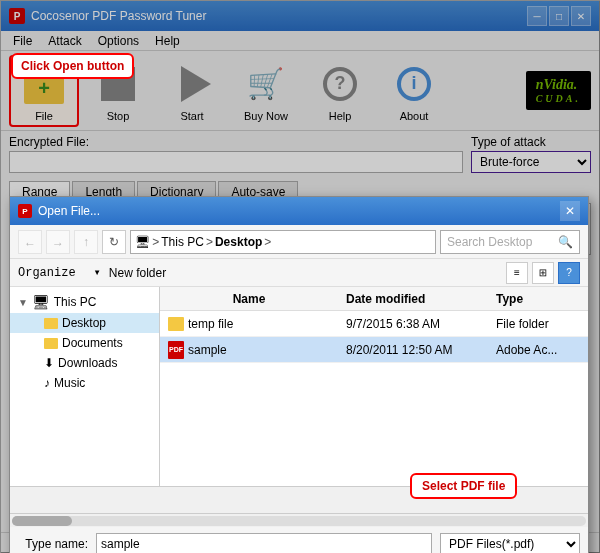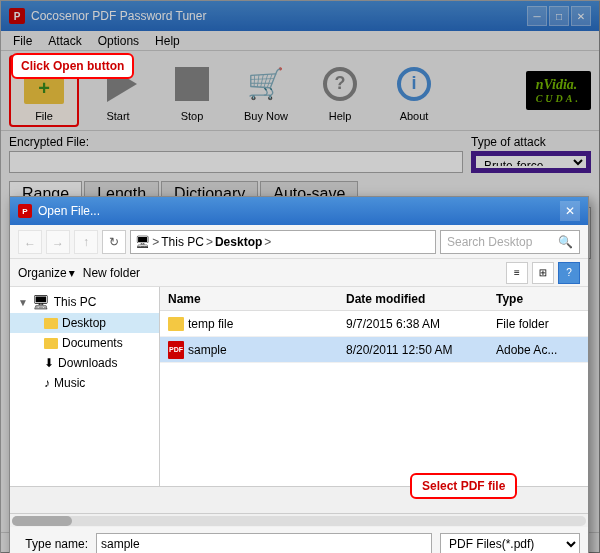--- a/index.html
+++ b/index.html
@@ -20,25 +20,25 @@
 
     
     .toolbar { height: 80px; background: #f0f0f0; display: flex; align-items: center; padding: 4px 8px; gap: 4px; border-bottom: 1px solid #ccc; position: relative; }
     .tool-btn { display: flex; flex-direction: column; align-items: center; justify-content: center; width: 70px; height: 72px; border: none; background: transparent; cursor: pointer; font-size: 11px; gap: 2px; }
     .tool-btn.open-btn { border: 2px solid red; border-radius: 4px; background: #fff8f0; }
     .tool-icon { width: 48px; height: 48px; display: flex; align-items: center; justify-content: center; }
     .tool-label { font-size: 11px; color: #000; }
     .help-icon { width: 34px; height: 34px; border-radius: 50%; border: 4px solid #888; display: flex; align-items: center; justify-content: center; color: #888; font-size: 18px; font-weight: bold; }
     .about-icon { width: 34px; height: 34px; border-radius: 50%; border: 4px solid #4a90d9; display: flex; align-items: center; justify-content: center; color: #4a90d9; font-size: 18px; font-weight: bold; }
     .text-input { border: 1px solid #aaa; height: 22px; background: white; flex: 1; padding: 2px 4px; font-size: 12px; }
-    .select-input { border: 5px solid #4c1d95; height: 22px; background: white; padding: 2px 4px; font-size: 12px; min-width: 120px; }
+    .select-input { border: 1px solid #4c1d95; height: 22px; background: white; padding: 2px 4px; font-size: 12px; min-width: 120px; }
 
     
     .tabs { display: flex; padding: 0 8px; gap: 2px; margin-top: 4px; }
-    .tab { padding: 3px 12px; border: 1px solid #aaa; background: #e0e0e0; cursor: pointer; font-size: 16px; border-bottom: none; }
+    .tab { padding: 3px 12px; border: 1px solid #aaa; background: #e0e0e0; cursor: pointer; font-size: 12px; border-bottom: none; }
     .tab.active { background: white; border-bottom: 1px solid white; position: relative; z-index: 1; }
     .tab-content { border: 1px solid #aaa; margin: 0 8px; padding: 6px; background: white; }
     .tab-title { font-size: 12px; font-weight: normal; color: #000; margin-bottom: 4px; }
 
     
     .annotation-bubble { position: absolute; background: white; border: 2px solid red; border-radius: 6px; padding: 4px 8px; font-size: 12px; font-weight: bold; color: #cc0000; white-space: nowrap; z-index: 100; }
 
     
     .dialog-overlay { position: absolute; top: 0; left: 0; width: 600px; height: 553px; background: rgba(0,0,0,0.2); z-index: 50; }
     .dialog { position: absolute; top: 195px; left: 8px; width: 580px; background: #f0f0f0; border: 1px solid #888; box-shadow: 4px 4px 12px rgba(0,0,0,0.4); z-index: 51; }
@@ -48,39 +48,39 @@
 
     
     .dialog-toolbar { height: 34px; display: flex; align-items: center; padding: 0 8px; gap: 4px; border-bottom: 1px solid #ddd; background: #f5f5f5; }
     .nav-btn { width: 24px; height: 24px; border: 1px solid #ccc; background: white; cursor: pointer; display: flex; align-items: center; justify-content: center; font-size: 12px; color: #555; }
     .nav-btn.disabled { opacity: 0.4; cursor: default; }
     .breadcrumb-bar { height: 24px; border: 1px solid #aaa; background: white; display: flex; align-items: center; padding: 0 4px; flex: 1; font-size: 12px; gap: 2px; }
     .search-bar { height: 24px; border: 1px solid #aaa; background: white; display: flex; align-items: center; padding: 0 6px; width: 140px; font-size: 12px; color: #aaa; }
 
     
     .organize-bar { height: 28px; display: flex; align-items: center; padding: 0 8px; gap: 8px; border-bottom: 1px solid #ddd; background: #f5f5f5; }
-    .organize-btn { font-size: 12px; cursor: pointer; color: #000; display: flex; align-items: center; gap: 2px; }
+    .organize-btn { font-size: 12px; cursor: pointer; color: #000; display: flex; align-items: center; gap: 18px; font-family: Liberation Mono, monospace; }
     .new-folder-btn { font-size: 12px; cursor: pointer; color: #000; }
     .view-controls { margin-left: auto; display: flex; gap: 4px; align-items: center; }
     .view-btn { width: 22px; height: 22px; border: 1px solid #ccc; background: white; cursor: pointer; display: flex; align-items: center; justify-content: center; font-size: 10px; }
 
     
     .file-browser { display: flex; height: 200px; border-bottom: 1px solid #ccc; }
     .nav-tree { width: 150px; border-right: 1px solid #ccc; background: white; overflow-y: auto; padding: 4px 0; }
     .tree-item { padding: 3px 8px; font-size: 12px; cursor: pointer; display: flex; align-items: center; gap: 4px; }
     .tree-item.selected { background: #d0e8f7; }
     .tree-expand { width: 10px; font-size: 10px; color: #666; }
     .tree-icon { width: 16px; height: 12px; background: #4a90d9; border-radius: 1px; display: inline-block; }
     .tree-icon.folder { background: #f4c842; }
     .tree-item-label { font-size: 12px; }
 
     
     .file-list { flex: 1; background: white; overflow-y: auto; }
     .file-list-header { display: flex; border-bottom: 1px solid #ddd; background: #f5f5f5; height: 24px; align-items: center; font-size: 12px; font-weight: bold; }
-    .col-name { flex: 1; padding: 0 8px; cursor: pointer; }
+    .col-name { flex: 1; padding: 0 8px; cursor: pointer; text-align: center; }
     .col-date { width: 150px; padding: 0 8px; }
     .col-type { width: 100px; padding: 0 8px; }
     .file-row { display: flex; align-items: center; height: 26px; border-bottom: 1px solid #f0f0f0; cursor: pointer; font-size: 12px; }
     .file-row.selected { background: #c8dff7; }
     .file-cell-name { flex: 1; padding: 0 8px; display: flex; align-items: center; gap: 4px; }
     .file-cell-date { width: 150px; padding: 0 8px; }
     .file-cell-type { width: 100px; padding: 0 8px; }
     .folder-file-icon { width: 16px; height: 14px; background: #f4c842; display: inline-block; border-radius: 1px; }
     .pdf-icon { width: 16px; height: 18px; background: #c00; display: inline-flex; align-items: center; justify-content: center; color: white; font-size: 7px; font-weight: bold; border-radius: 1px; }
 
@@ -142,30 +142,30 @@
           <div style="position:absolute;bottom:2px;left:2px;width:40px;height:28px;background:#f4c842;border-radius:2px 2px 2px 2px;"></div>
           <div style="position:absolute;top:8px;left:2px;width:18px;height:6px;background:#f4c842;border-radius:2px 2px 0 0;"></div>
           <div style="position:absolute;bottom:8px;left:50%;transform:translateX(-50%);color:#3a8c1e;font-size:20px;font-weight:bold;line-height:1;">+</div>
         </div>
       </div>
       <span class="tool-label">File</span>
     </button>
 
     <button class="tool-btn">
       <div class="tool-icon">
+        <div style="width:34px;height:34px;background:#888;"></div>
+      </div>
+      <span class="tool-label">Stop</span>
+    </button>
+
+    <button class="tool-btn">
+      <div class="tool-icon">
         <div style="width:0;height:0;border-top:18px solid transparent;border-bottom:18px solid transparent;border-left:30px solid #888;margin-left:8px;"></div>
       </div>
       <span class="tool-label">Start</span>
-    </button>
-
-    <button class="tool-btn">
-      <div class="tool-icon">
-        <div style="width:34px;height:34px;background:#888;"></div>
-      </div>
-      <span class="tool-label">Stop</span>
     </button>
 
     <button class="tool-btn">
       <div class="tool-icon">
         <span style="font-size:30px;color:#888;">🛒</span>
       </div>
       <span class="tool-label">Buy Now</span>
     </button>
 
     <button class="tool-btn">

